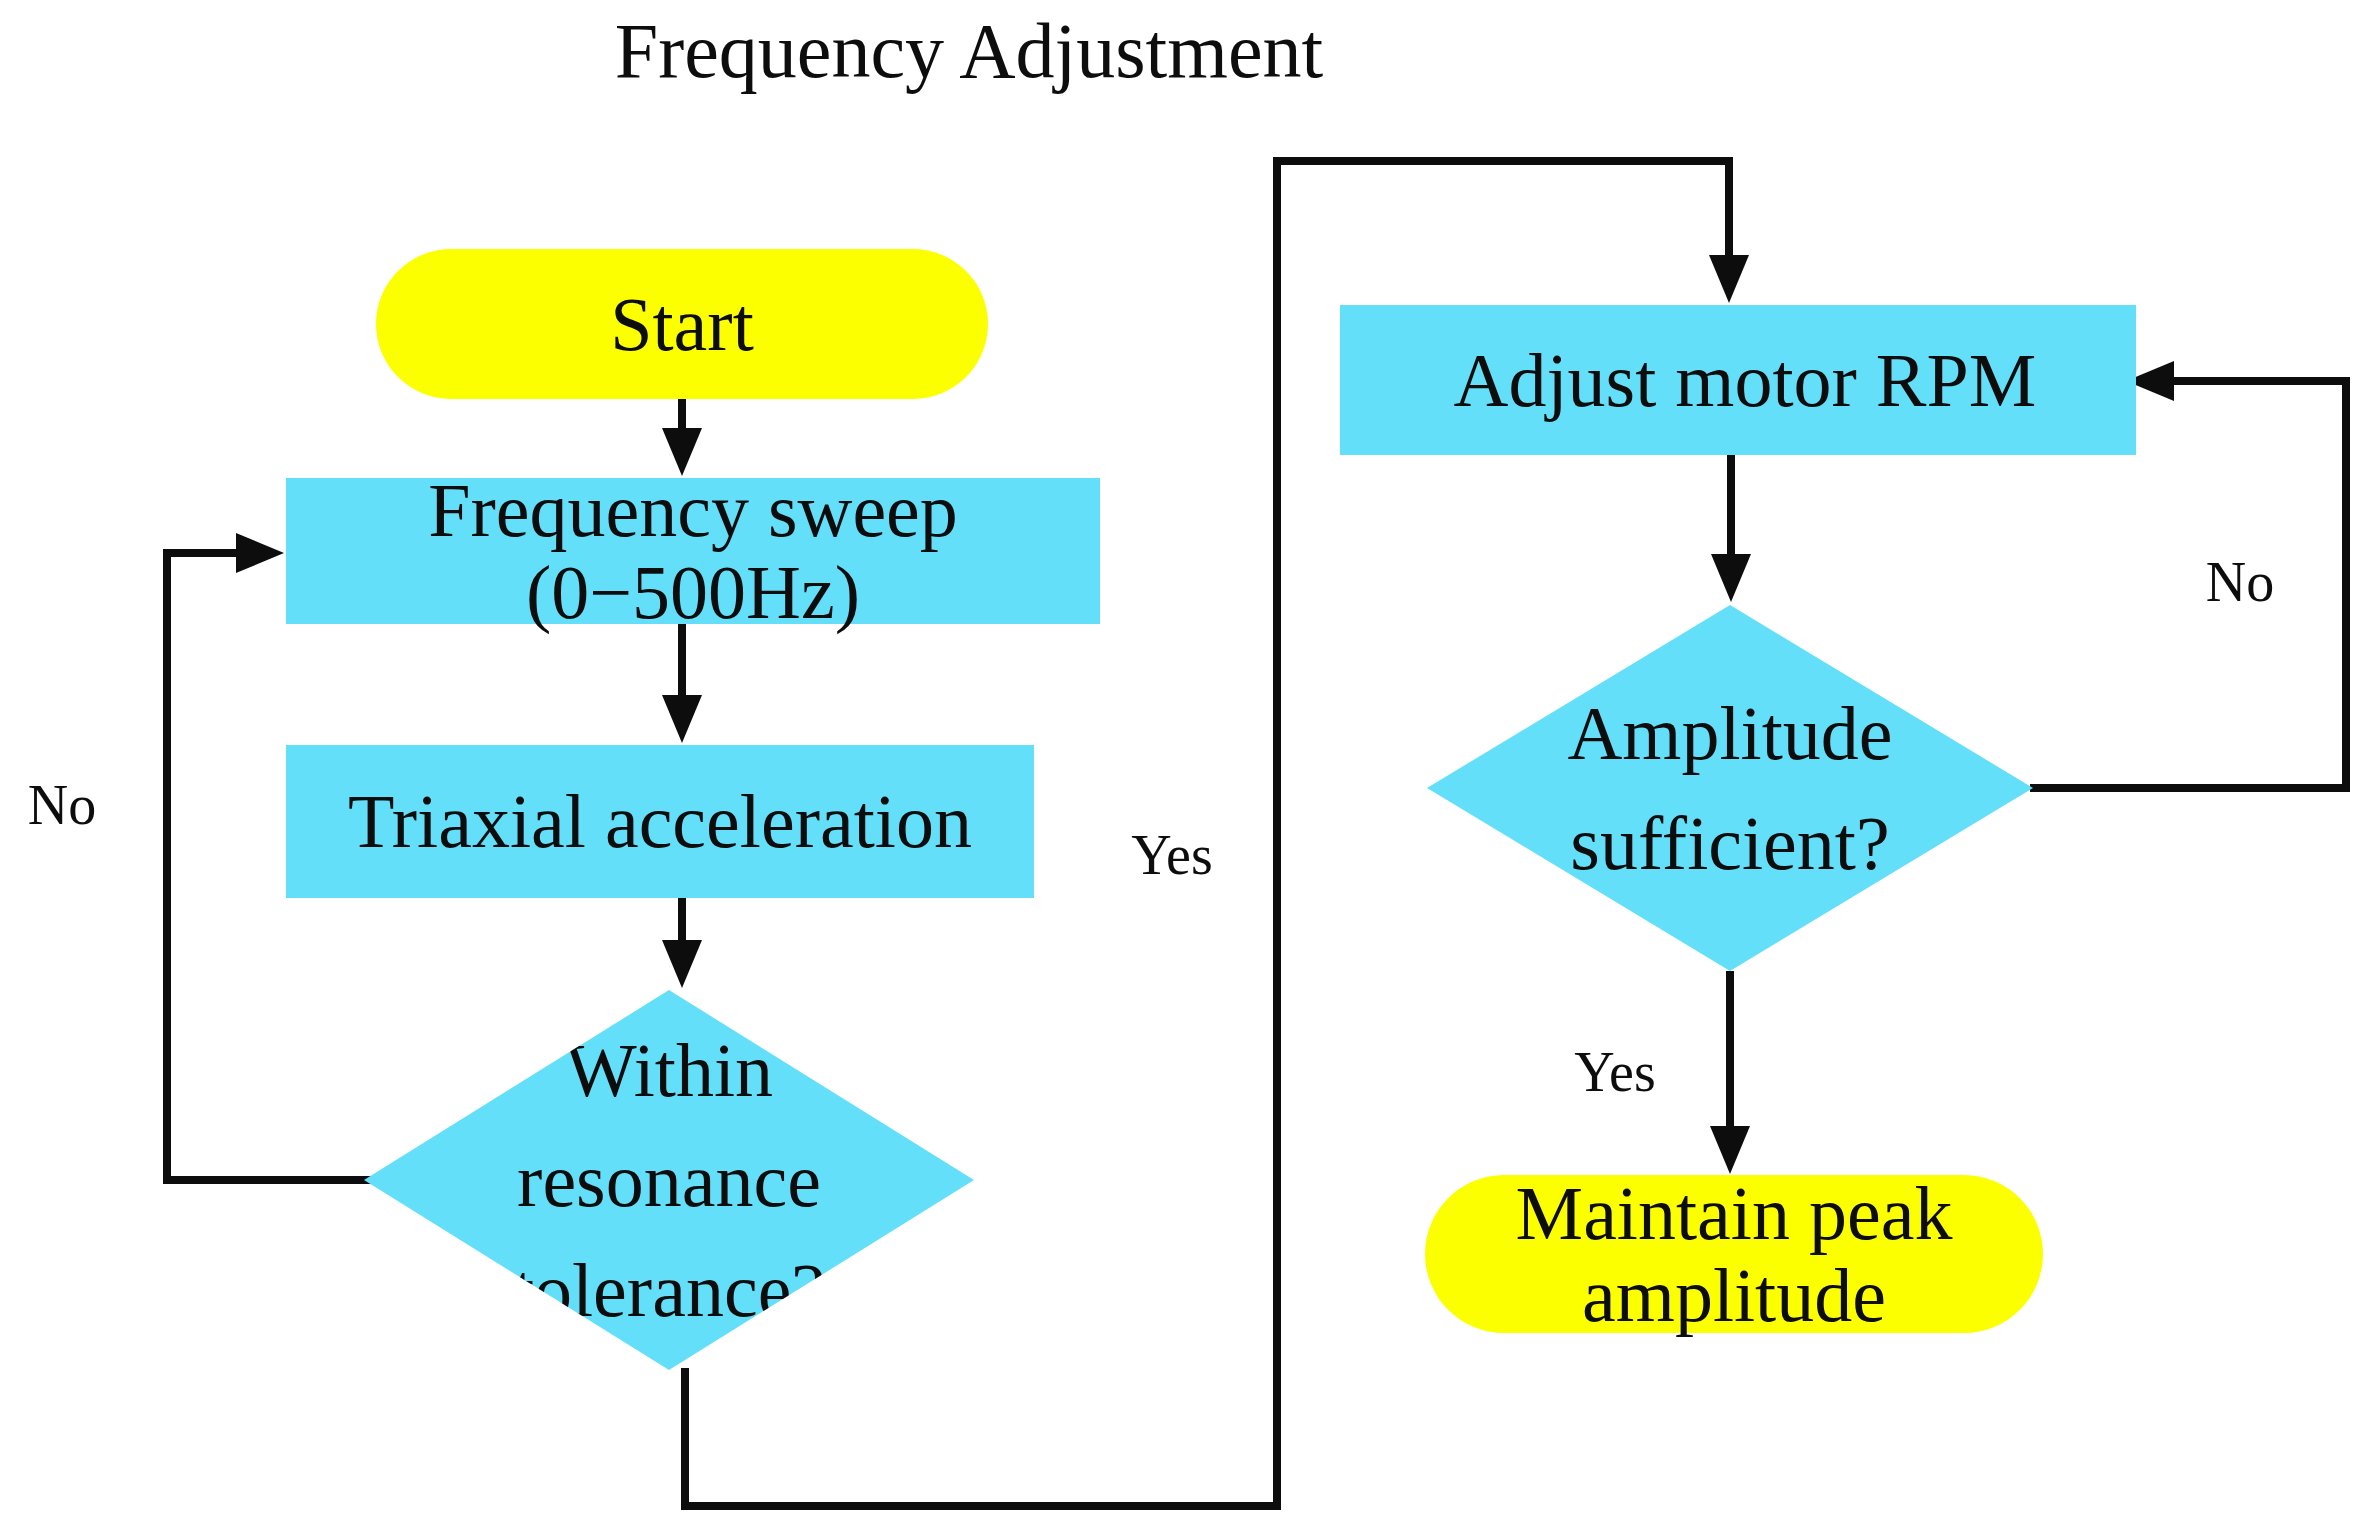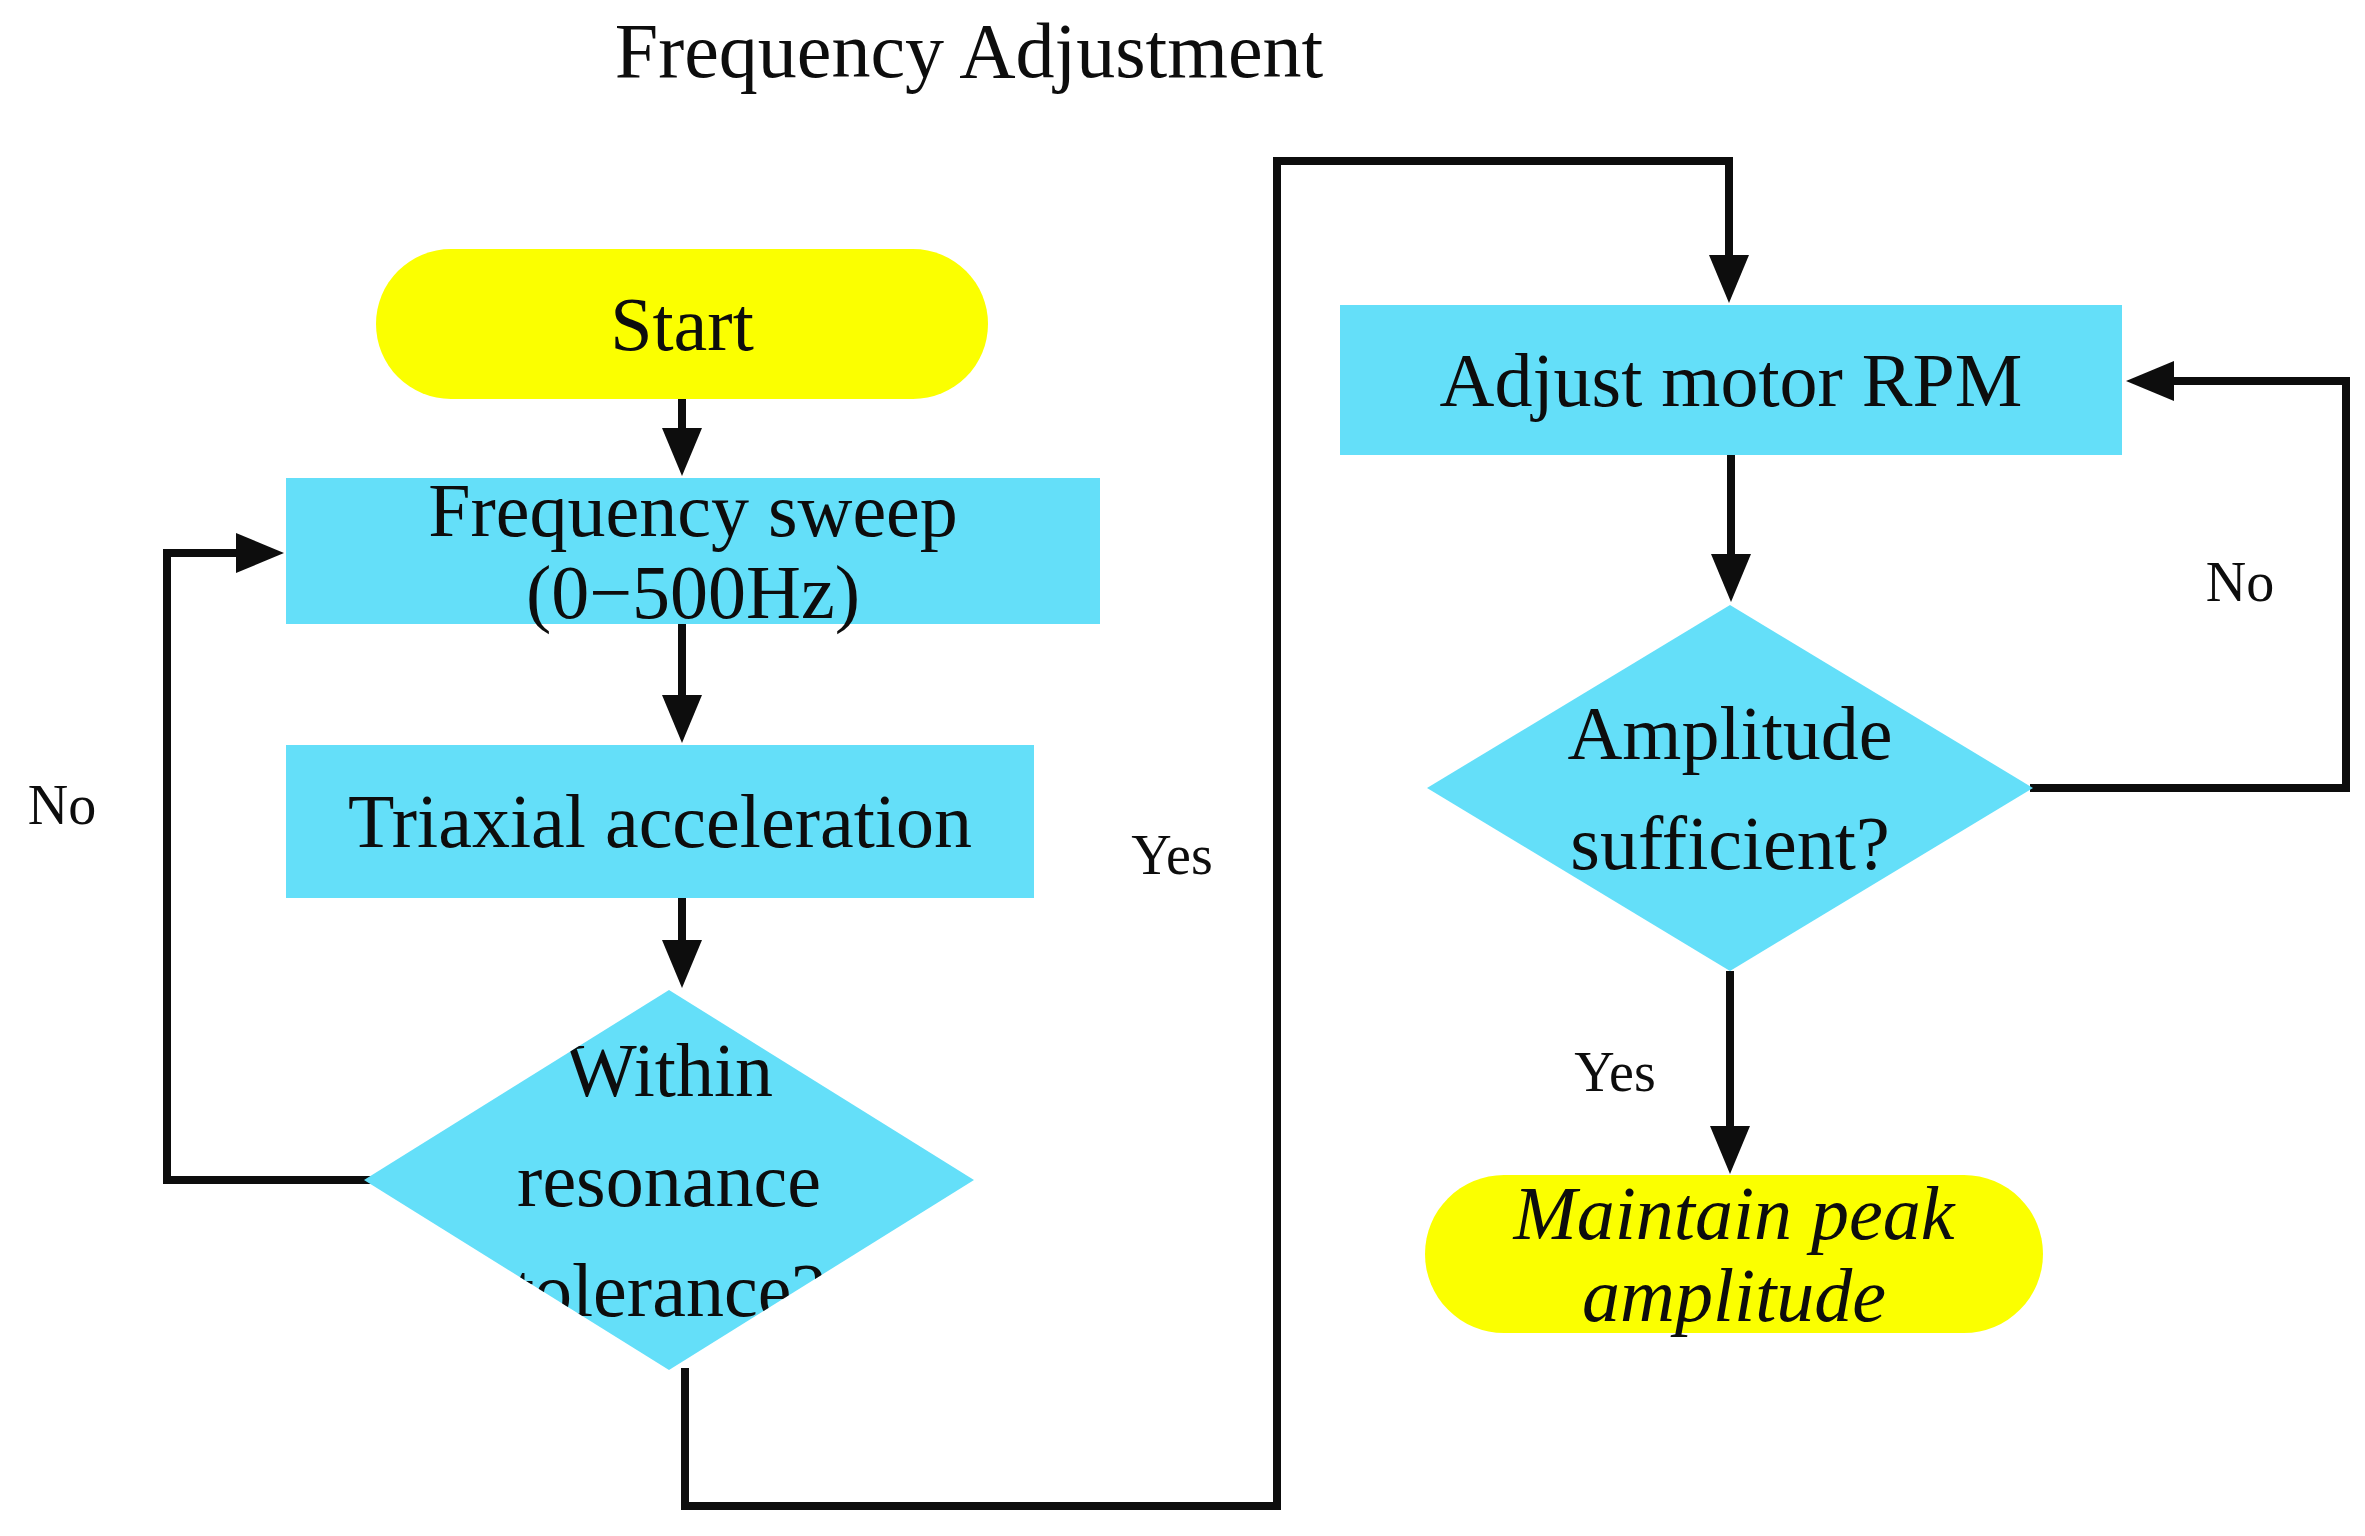--- a/index.html
+++ b/index.html
@@ -32,26 +32,26 @@
     text-align:center;font-size:76px;color:var(--text);
   }
   .terminal{background:var(--terminal-fill);border-radius:79px;}
   .process{background:var(--process-fill);}
   .decision{
     background:var(--process-fill);
     clip-path:polygon(50% 0%,100% 50%,50% 100%,0% 50%);
   }
   .node .line{display:block;line-height:1.08;}
   .decision .line{line-height:1.45;}
-  .stadium-line{line-height:1.06;font-style:italic;}
+  .stadium-line{line-height:1.06;}
   .node-start   {left:376px; top:230px; width:612px; height:150px;margin-top:19px;}
   .node-freq    {left:286px; top:478px; width:814px; height:146px;}
   .node-triax   {left:286px; top:745px; width:748px; height:153px;}
   .node-dia1    {left:364px; top:990px; width:610px; height:380px;}
-  .node-adjust  {left:1340px;top:305px; width:782px; height:150px;}
+  .node-adjust  {left:1340px;top:305px; width:782px; height:150px;padding-left:14px;}
   .node-dia2    {left:1427px;top:605px; width:606px; height:366px;}
   .node-maintain{left:1425px;top:1175px;width:618px; height:158px;}
   .edge-label{
     position:absolute;font-size:56px;line-height:1;
     transform:translate(-50%,-50%);white-space:nowrap;color:var(--text);
   }
   .label-no-left  {left:62px;  top:805px;}
   .label-yes-left {left:1172px;top:855px;}
   .label-no-right {left:2240px;top:582px;}
   .label-yes-right{left:1615px;top:1072px;}

